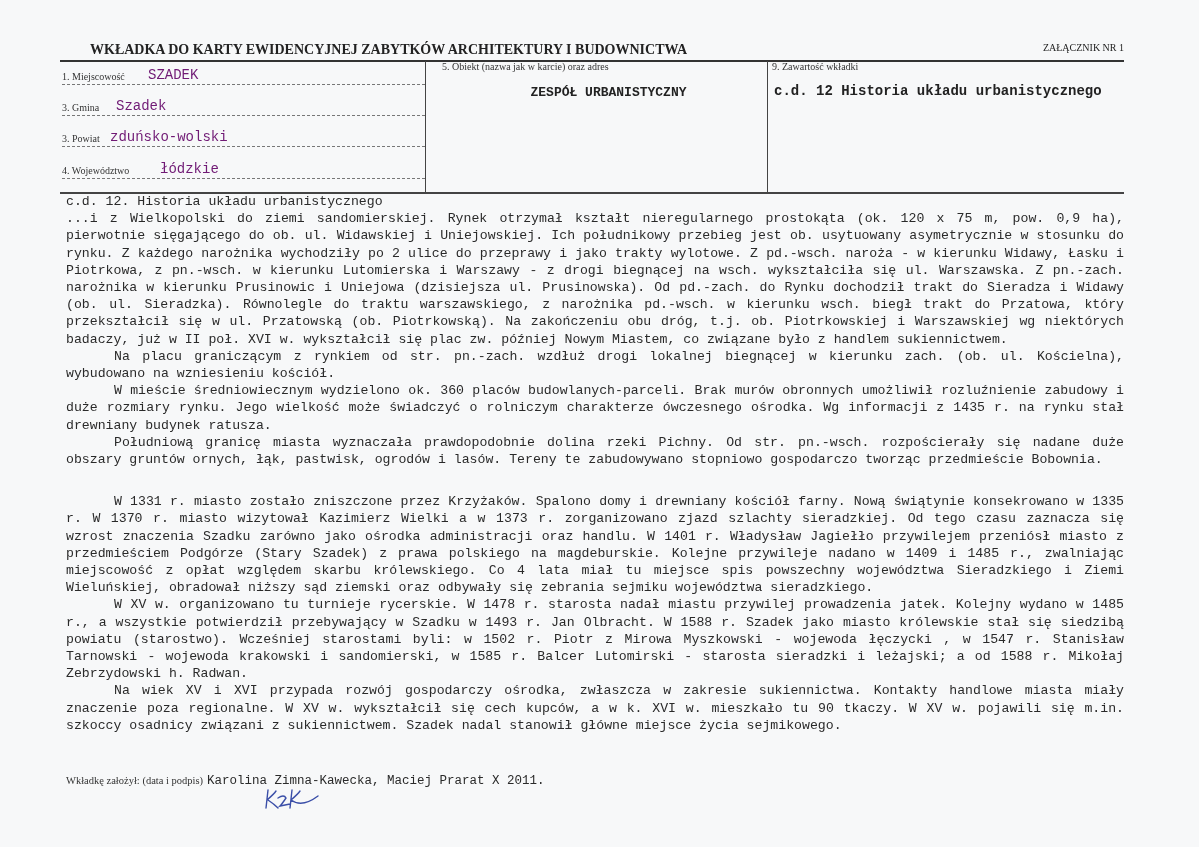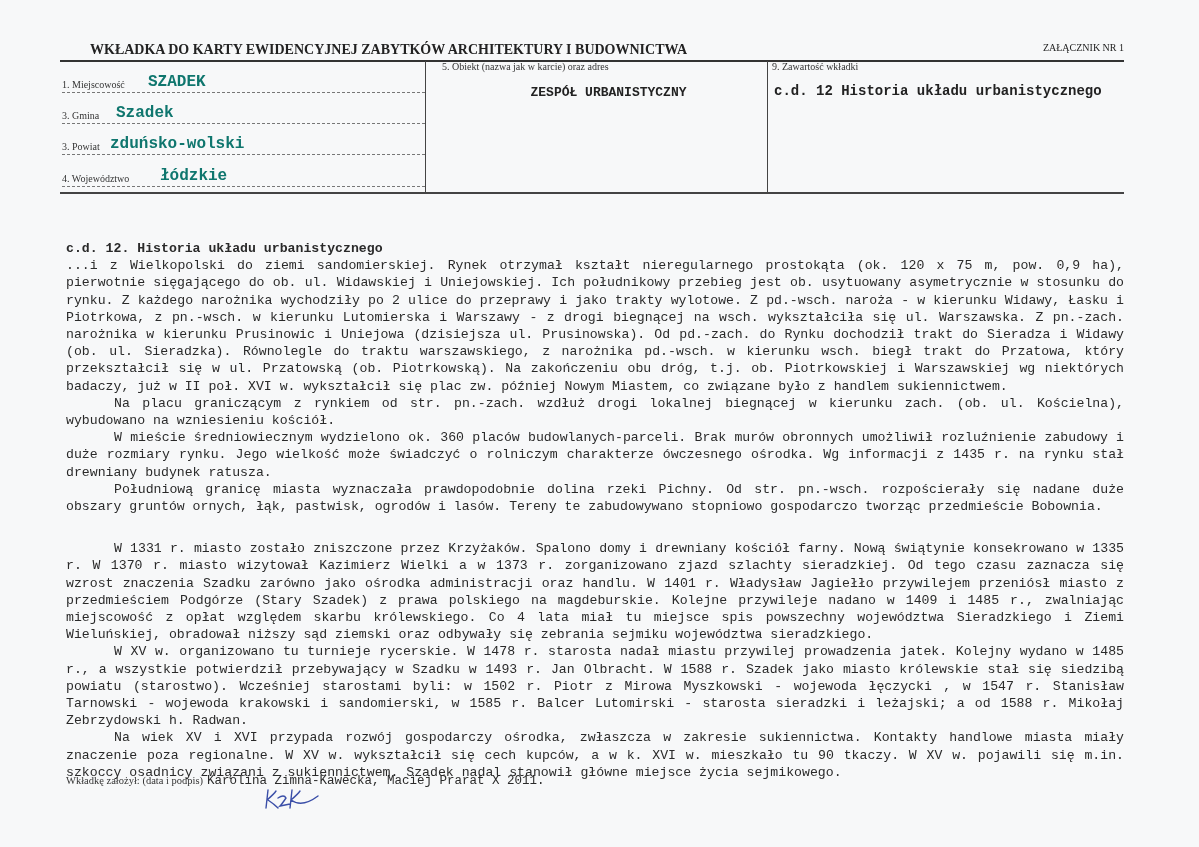--- a/index.html
+++ b/index.html
@@ -24,54 +24,54 @@
   }
   .header-annex {
     position: absolute; right: 0; top: 0;
     font-family: "Liberation Serif", serif; font-weight: normal; font-size: 10px;
     color: #222; white-space: nowrap;
   }
   .box {
     position: absolute; left: 60px; top: 61px; width: 1064px; height: 131px;
     border-bottom: 2px solid #444;
   }
-  .col-left { position: absolute; left: 0; top: 8px; width: 365px; height: 114px; }
+  .col-left { position: absolute; left: 0; top: 0; width: 365px; height: 114px; }
   .vline1 { position: absolute; left: 365px; top: 0; width: 1px; height: 131px; background: #444; }
   .vline2 { position: absolute; left: 707px; top: 0; width: 1px; height: 131px; background: #444; }
   .field {
     position: absolute; left: 2px; width: 363px; height: 22px;
     border-bottom: 1px dashed #777;
   }
   .field-label {
     position: absolute; left: 0; bottom: 2px;
     font-family: "Liberation Serif", serif; font-size: 10px; color: #333; white-space: nowrap;
   }
   .field-value {
     position: absolute; bottom: 1px;
-    font-family: "Liberation Mono", monospace; font-weight: bold; font-size: 16px; color: #0f766e; white-space: nowrap;
+    font-family: "Liberation Mono", monospace; font-weight: normal; font-size: 14px; color: #701a75; white-space: nowrap;
   }
   .col-mid { position: absolute; left: 366px; top: 0; width: 341px; height: 131px; margin-left: 12px; }
   .col-right { position: absolute; left: 708px; top: 0; width: 356px; height: 131px; }
   .small-label {
     position: absolute; left: 4px; top: 0;
     font-family: "Liberation Serif", serif; font-size: 10px; color: #333; white-space: nowrap;
   }
   .obj-value {
     position: absolute; left: 0; width: 341px; top: 24px; text-align: center;
     font-family: "Liberation Mono", monospace; font-weight: bold; font-size: 13px; color: #222;
   }
   .content-value {
     position: absolute; left: 6px; top: 22px;
     font-family: "Liberation Mono", monospace; font-weight: bold; font-size: 14px; color: #222; white-space: nowrap;
   }
   .body-text {
     position: absolute; left: 66px; top: 193px; width: 1058px;
     font-family: "Liberation Mono", monospace; font-size: 13.2px; line-height: 17.2px; color: #2a2a2a;
   }
-  .section-title { font-weight: bold; display: block; margin-top: 47px; }
+  .section-title { font-weight: normal; display: block; }
   .para { display: block; text-align: justify; }
   .para.indent { text-indent: 48px; }
   .para.gap { margin-top: 25px; }
   .footer {
     position: absolute; left: 66px; top: 770px; white-space: nowrap;
   }
   .footer-label {
     font-family: "Liberation Serif", serif; font-size: 10.5px; color: #333;
   }
   .footer-value {

